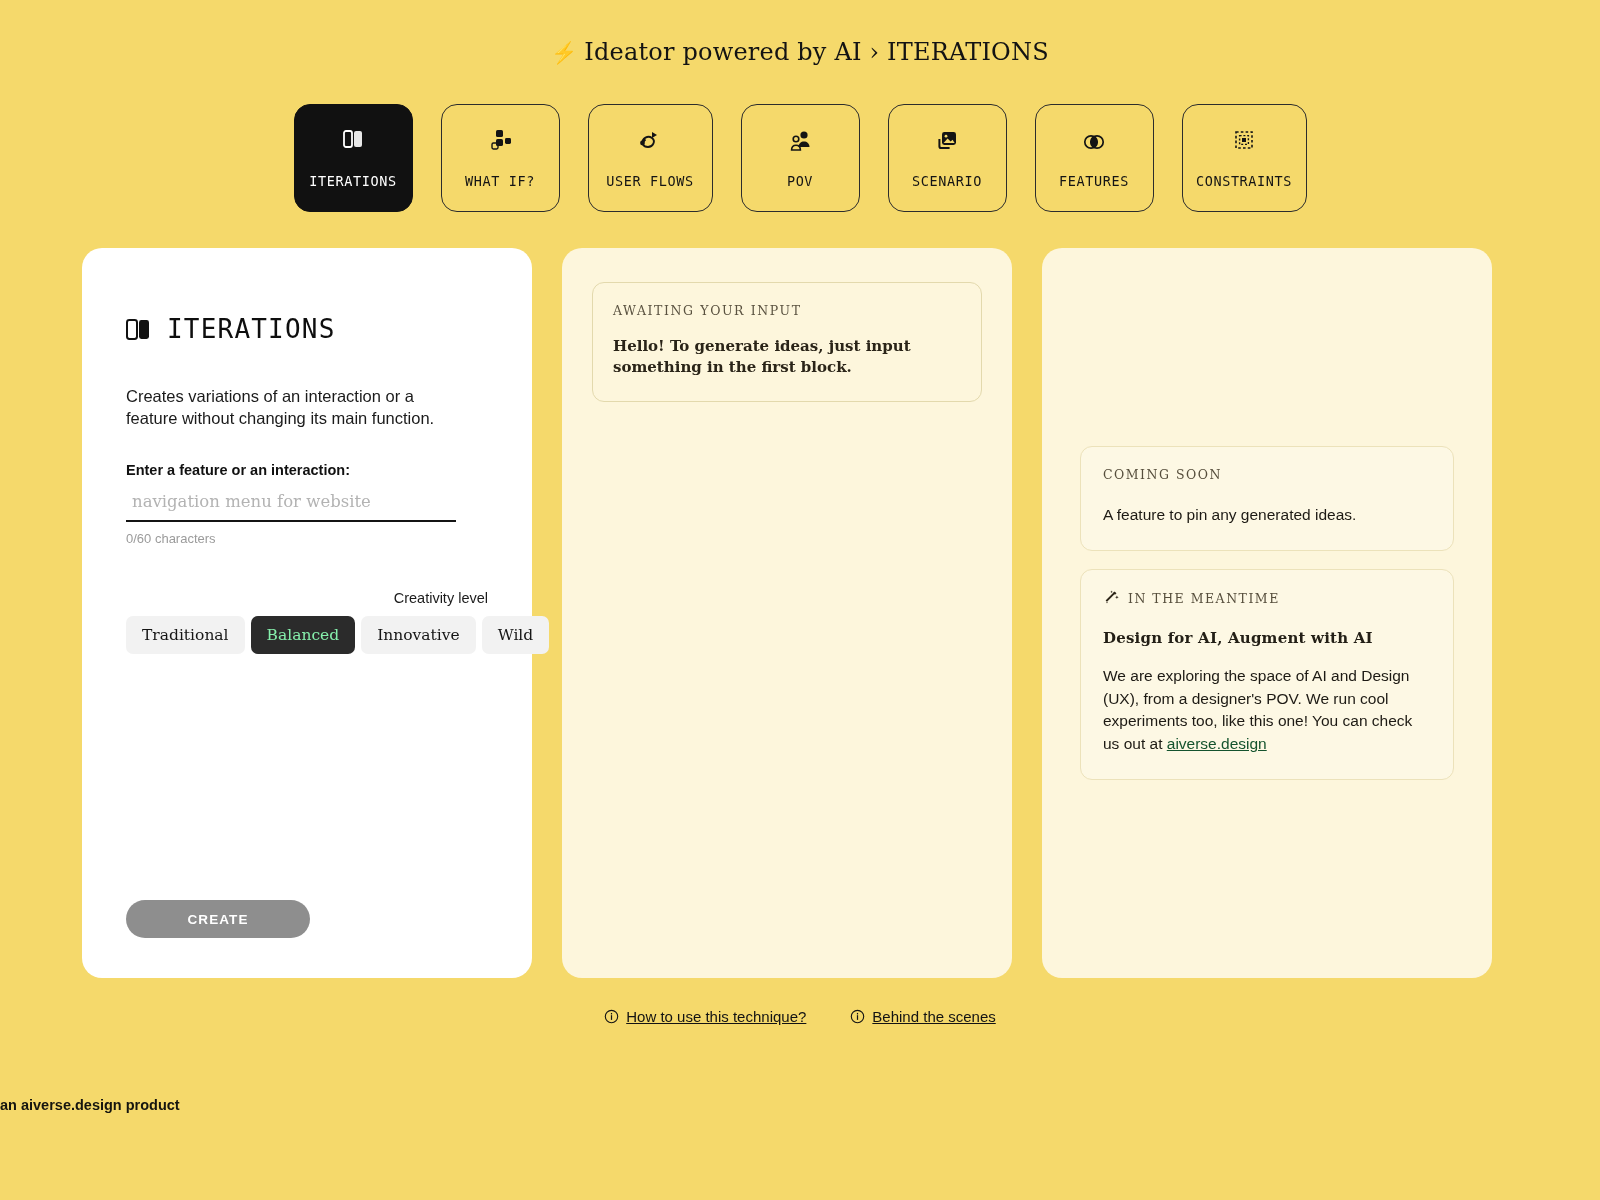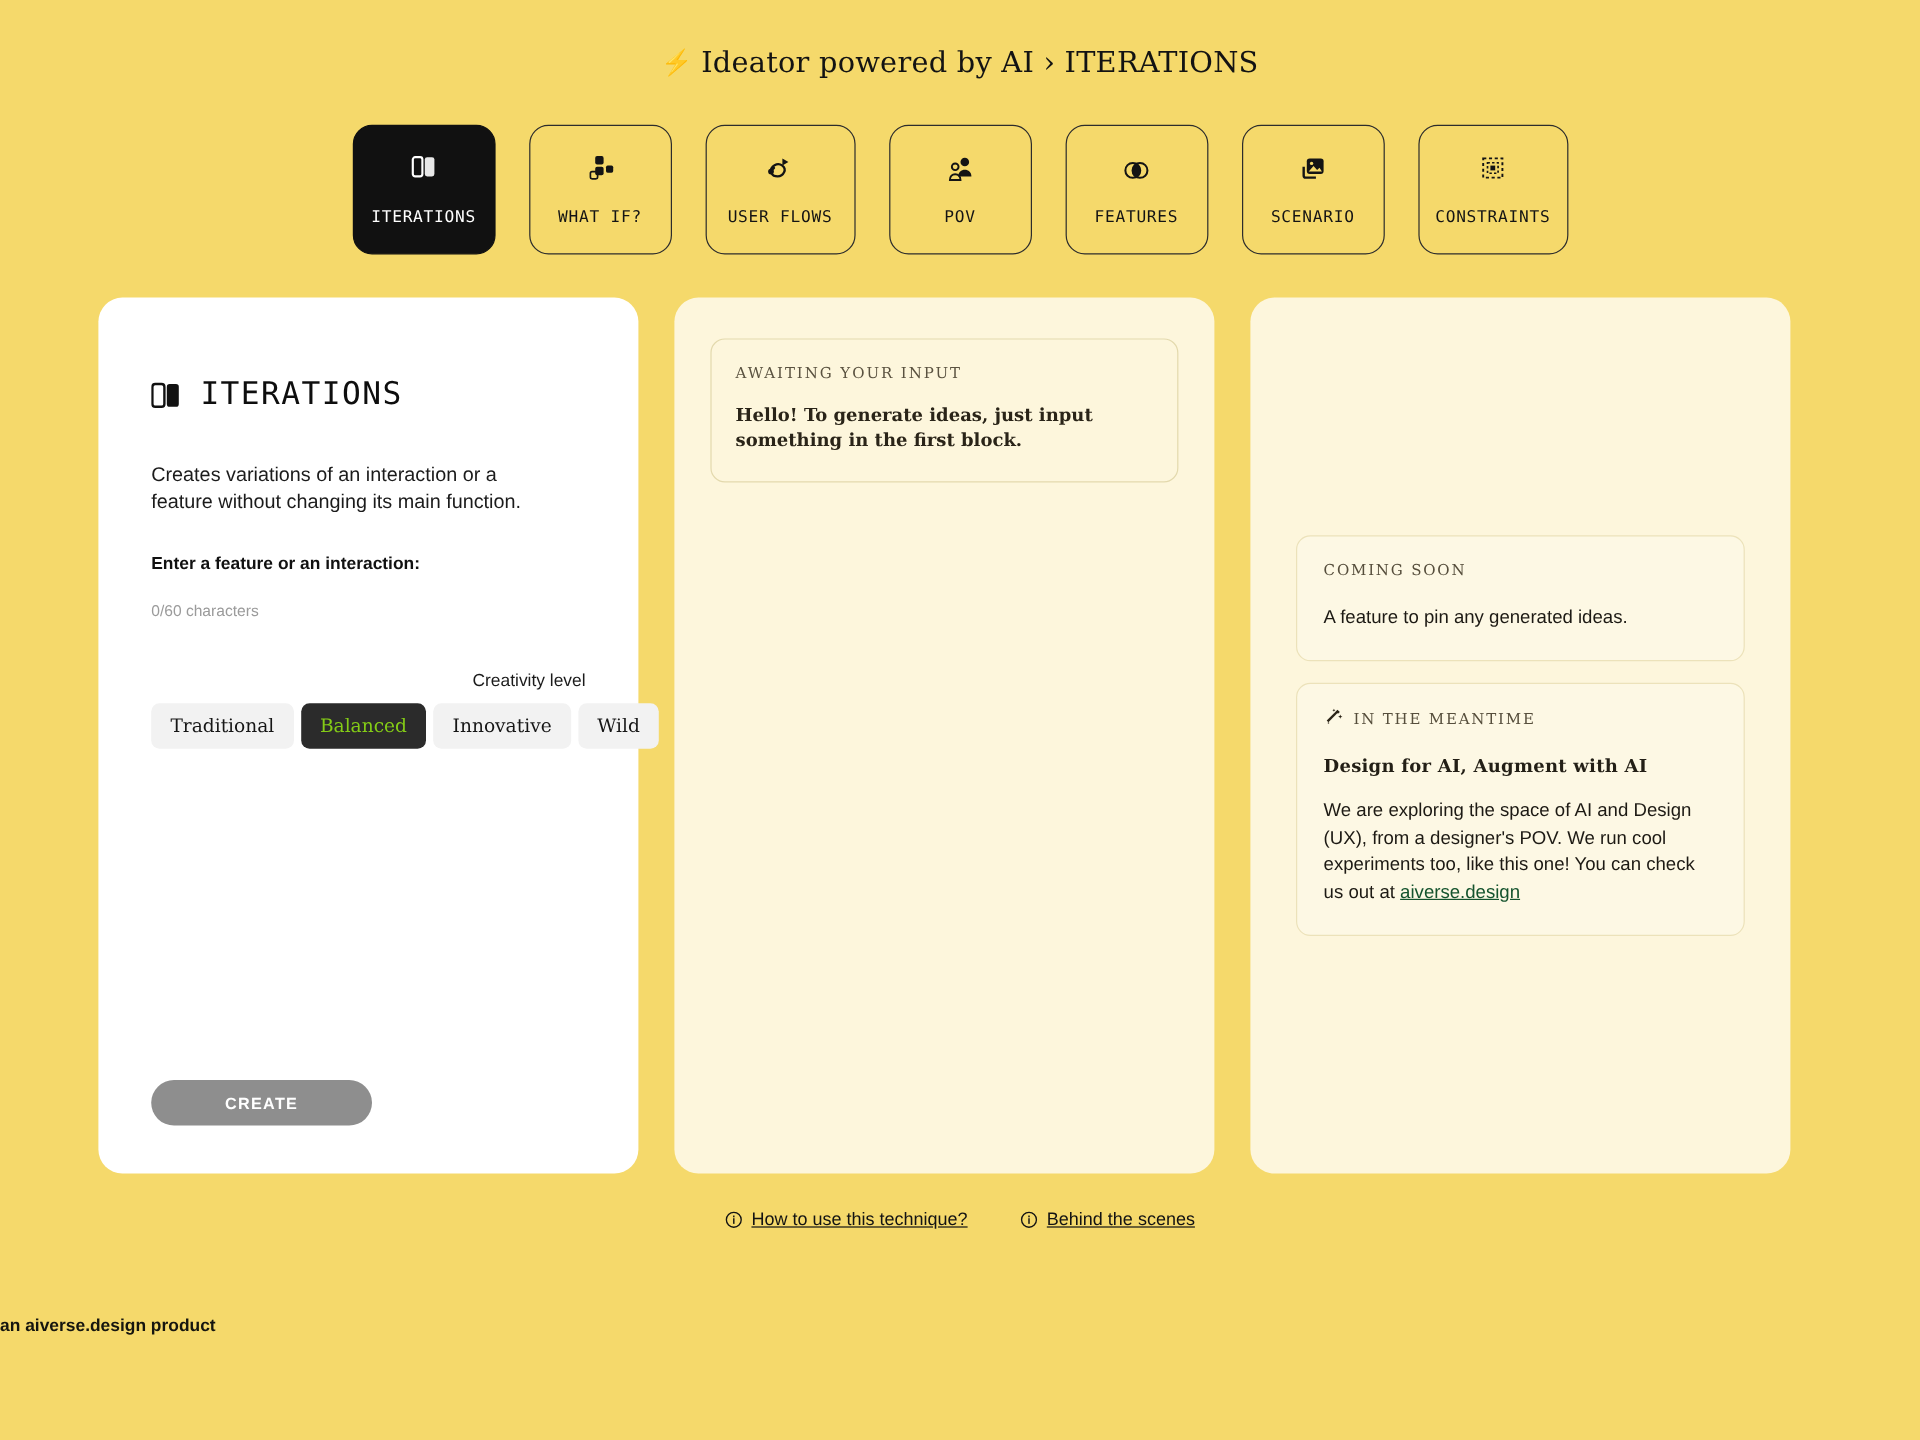--- a/index.html
+++ b/index.html
@@ -104,21 +104,21 @@
   .text-input::placeholder { color: #b3b3b3; }
   .char-count { font-size: 13px; color: #9b9b9b; margin-top: 9px; }
   .creativity-label { font-size: 14.5px; color: #1b1b1b; margin-top: 44px; margin-bottom: 10px; text-align: right; }
   .chips { display: flex; gap: 6px; }
   .chip {
     font-family: "DejaVu Serif", "Liberation Serif", serif;
     font-size: 15.5px; color: #161616;
     background: #f2f2f2; border: none; border-radius: 7px;
     padding: 10px 16px; cursor: pointer;
   }
-  .chip.selected { background: #2b2b2b; color: #84cc16; }
+  .chip.selected { background: #2b2b2b; color: #86efac; }
   .spacer { flex: 1 1 auto; }
   .create-btn {
     width: 184px; height: 38px;
     border: none; border-radius: 19px;
     background: #8e8e8e; color: #ffffff;
     font-size: 13.5px; letter-spacing: 1.1px; font-weight: bold;
     cursor: default;
   }
 
   
@@ -211,35 +211,35 @@
         <circle cx="21" cy="8" r="3.6" fill="#141414"></circle>
         <path d="M15.5 20c0-3.6 2.6-5.6 5.5-5.6s5.5 2 5.5 5.6z" fill="#141414"></path>
         <circle cx="13" cy="12" r="2.8" fill="none" stroke="#141414" stroke-width="1.6"></circle>
         <path d="M8.6 23c0-3.1 2-4.8 4.4-4.8s4.4 1.7 4.4 4.8z" fill="none" stroke="#141414" stroke-width="1.6"></path>
       </svg>
       <span class="tab-label">POV</span>
     </div>
 
     <div class="tab">
       <svg class="tab-icon" viewBox="0 0 34 30">
-        <circle cx="14" cy="15" r="6.2" fill="none" stroke="#141414" stroke-width="1.7"></circle>
-        <circle cx="20" cy="15" r="6.2" fill="none" stroke="#141414" stroke-width="1.7"></circle>
-        <path d="M17 9.4a6.2 6.2 0 000 11.2 6.2 6.2 0 000-11.2z" fill="#141414"></path>
-      </svg>
-      <span class="tab-label">FEATURES</span>
-    </div>
-
-    <div class="tab">
-      <svg class="tab-icon" viewBox="0 0 34 30">
         <path d="M11 22c-1.6 0-2.6-1-2.6-2.6V12h2v7.2c0 .6.3.8.8.8h8.4v2z" fill="#141414"></path>
         <rect x="12" y="5" width="14" height="13" rx="2.4" fill="#141414"></rect>
         <circle cx="16" cy="9.2" r="1.4" fill="#f5d96b"></circle>
         <path d="M13.6 16l4-4.6 3 3.2 2-1.8 2 3.2z" fill="#f5d96b"></path>
       </svg>
       <span class="tab-label">SCENARIO</span>
+    </div>
+
+    <div class="tab">
+      <svg class="tab-icon" viewBox="0 0 34 30">
+        <circle cx="14" cy="15" r="6.2" fill="none" stroke="#141414" stroke-width="1.7"></circle>
+        <circle cx="20" cy="15" r="6.2" fill="none" stroke="#141414" stroke-width="1.7"></circle>
+        <path d="M17 9.4a6.2 6.2 0 000 11.2 6.2 6.2 0 000-11.2z" fill="#141414"></path>
+      </svg>
+      <span class="tab-label">FEATURES</span>
     </div>
 
     <div class="tab wide">
       <svg class="tab-icon" viewBox="0 0 34 30">
         <rect x="9" y="5" width="16" height="16" fill="none" stroke="#141414" stroke-width="1.6" stroke-dasharray="2.6 2.2"></rect>
         <rect x="12.6" y="8.6" width="8.8" height="8.8" fill="none" stroke="#141414" stroke-width="1.4" stroke-dasharray="2 1.8"></rect>
         <rect x="15" y="11" width="4" height="4" fill="#141414"></rect>
       </svg>
       <span class="tab-label">CONSTRAINTS</span>
     </div>
@@ -253,20 +253,21 @@
         <svg width="28" height="25" viewBox="0 0 28 25">
           <rect x="1" y="3" width="10" height="19" rx="2.4" fill="none" stroke="#111" stroke-width="2"></rect>
           <rect x="13" y="3" width="10" height="19" rx="2.4" fill="#111"></rect>
         </svg>
         <span class="panel-title">ITERATIONS</span>
       </div>
 
       <div class="panel-desc">Creates variations of an interaction or a feature without changing its main function.</div>
 
       <div class="field-label">Enter a feature or an interaction:</div>
+      <input class="text-input" type="text" placeholder="navigation menu for website" style="">
       <div class="char-count">0/60 characters</div>
 
       <div class="creativity-label">Creativity level</div>
       <div class="chips">
         <button class="chip">Traditional</button>
         <button class="chip selected">Balanced</button>
         <button class="chip">Innovative</button>
         <button class="chip">Wild</button>
       </div>
 

